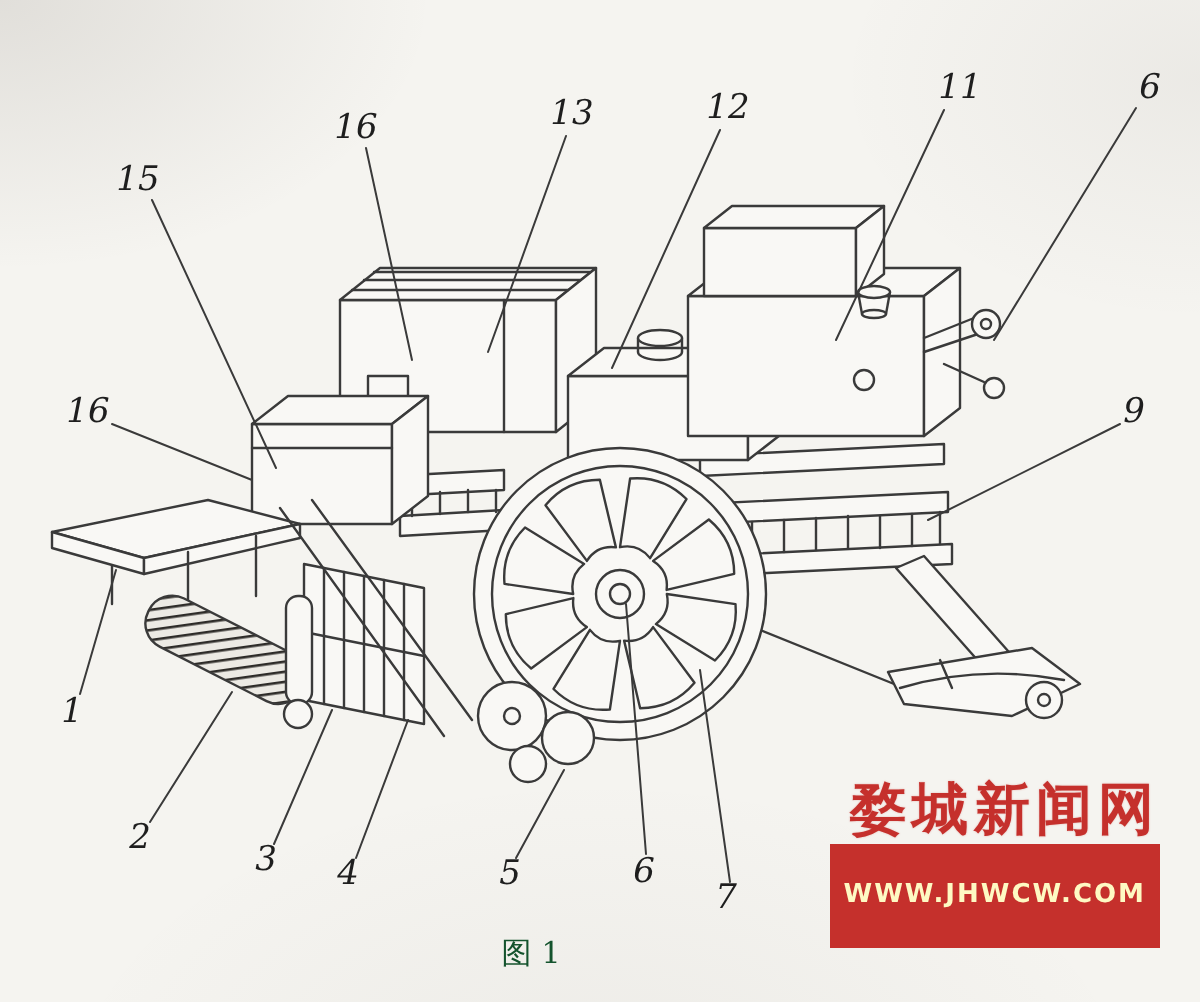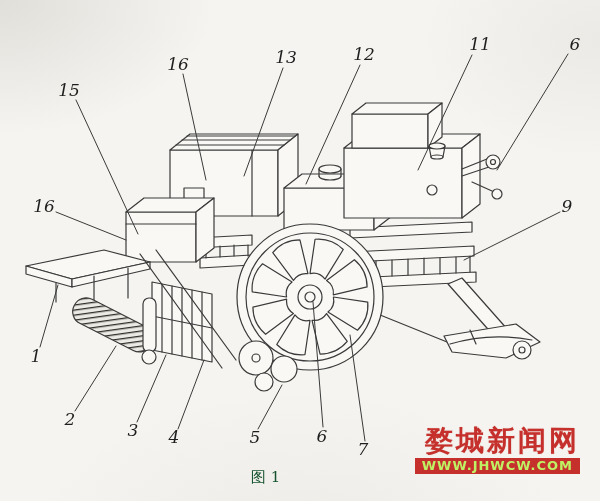--- a/index.html
+++ b/index.html
@@ -26,22 +26,22 @@
   }
   .watermark{
     position:absolute;right:20px;bottom:27px;text-align:right;
     font-family:"DejaVu Sans", sans-serif;
   }
   .wm-name{
     color:#c5302c;font-size:28px;font-weight:bold;letter-spacing:3px;
     line-height:1.05;text-shadow:0 0 1px rgba(197,48,44,0.35);
   }
   .wm-url{
-    display:inline-block;margin-top:3px;background:#c5302c;color:#bef264;
-    font-weight:bold;font-size:13px;line-height:1.2;padding:0 7px;
+    display:inline-block;margin-top:3px;background:#c5302c;color:#fef9c3;
+    font-weight:bold;font-size:13px;line-height:1.2;padding:18px 7px;
     letter-spacing:1px;
   }
 </style>
 </head>
 <body>
 
 <div class="stage">
 
   <svg class="drawing" width="600" height="501" viewBox="0 0 600 501">
     <defs>

